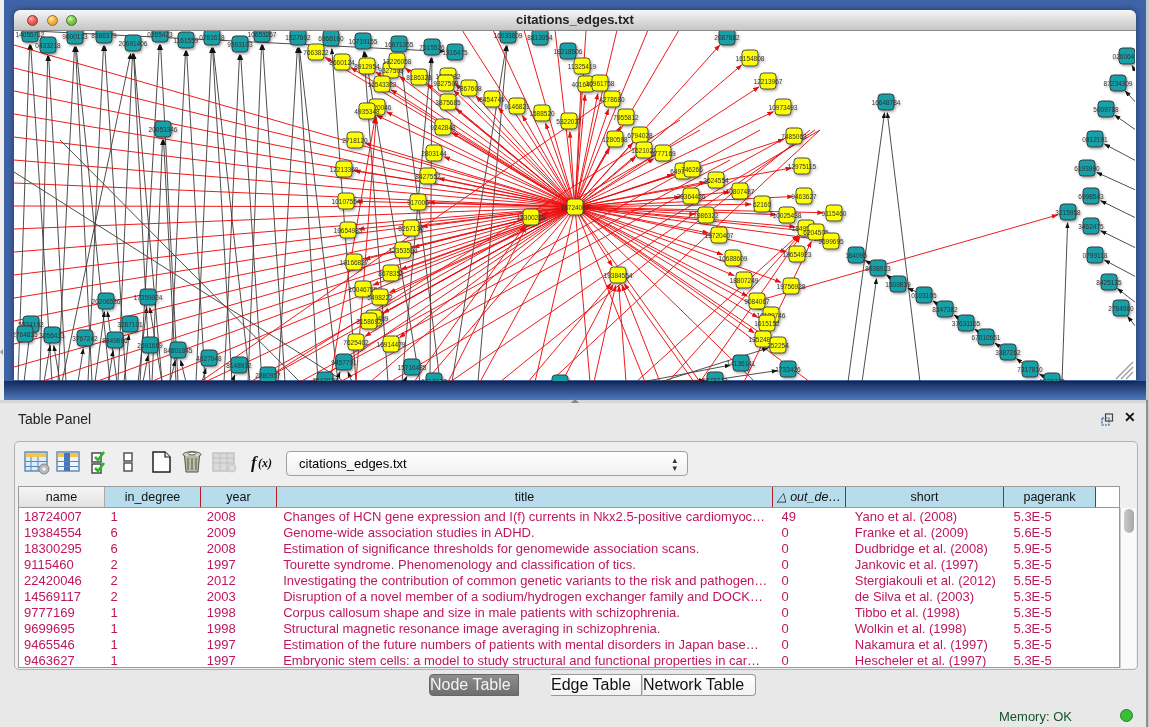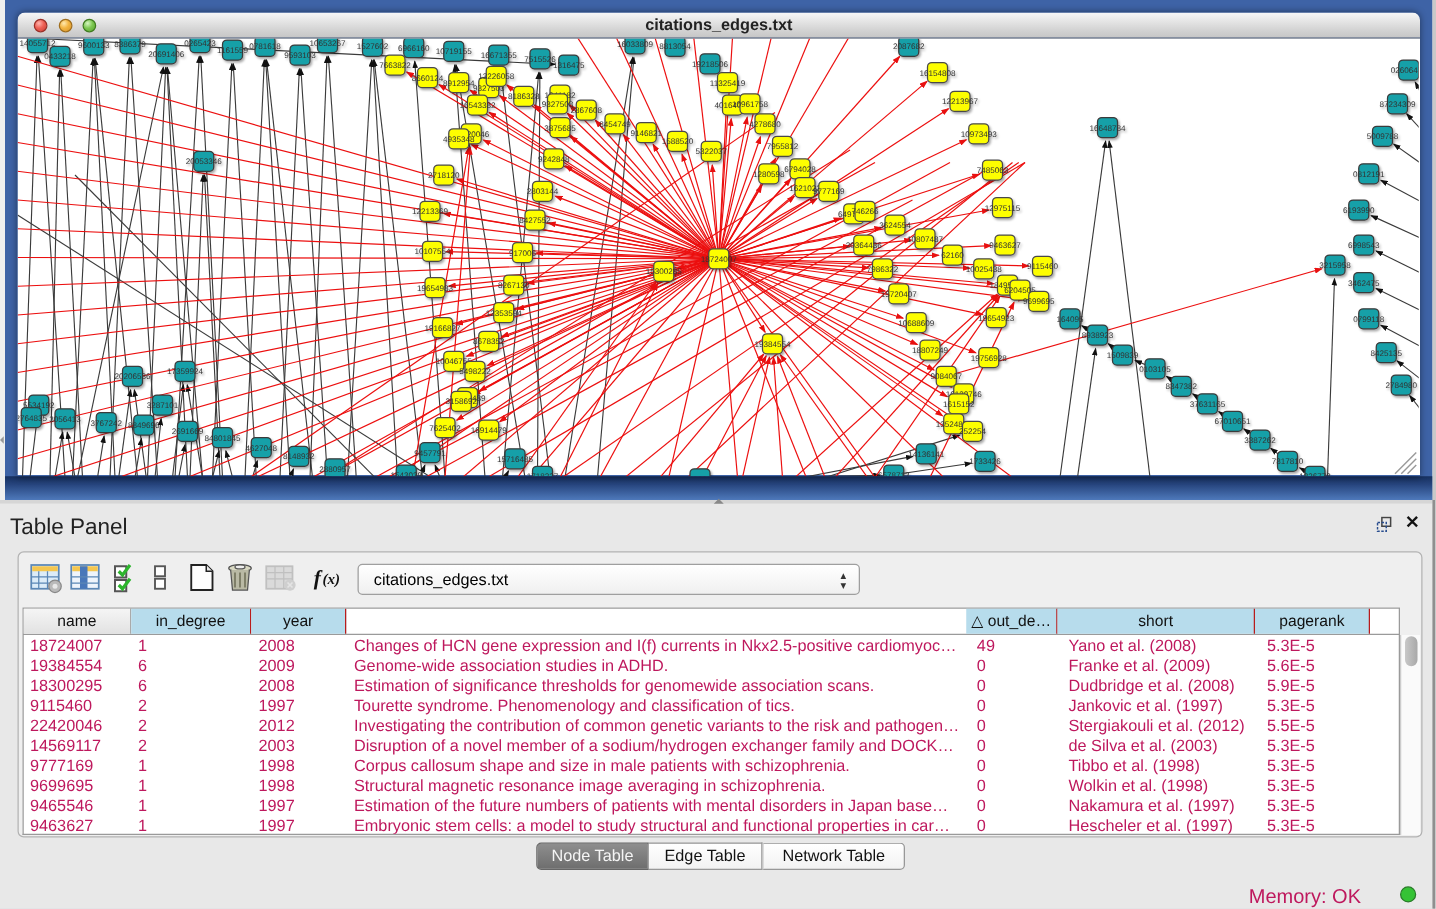--- a/index.html
+++ b/index.html
@@ -21,55 +21,55 @@
 #canvas { position:relative; height:349px; background:#fff; }
 line.r { stroke:#ec0f0f; stroke-width:0.95; }
 line.b { stroke:#3a3a3a; stroke-width:0.9; }
 rect.nt { fill:#17a0a8; stroke:#3a3a3a; stroke-width:1; }
 rect.ny { fill:#fdfe00; stroke:#4a4a4a; stroke-width:1; }
 text.lb { font-size:6.5px; fill:#333; text-anchor:middle; font-family:"Liberation Sans",sans-serif; }
 
 #split { position:absolute; left:0; top:400px; width:1149px; height:3px; background:#d6d6d6; }
 
 #panel { position:absolute; left:0; top:403px; width:1149px; height:324px; background:#e8e8e8; }
-#phead { position:absolute; left:8px; top:8px; font-size:18px; color:#222; }
+#phead { position:absolute; left:18px; top:8px; font-size:14px; color:#222; }
 #pfloat { position:absolute; left:1101px; top:10px; width:13px; height:13px; }
 #pclose { position:absolute; left:1124px; top:6px; font-size:14px; font-weight:bold; color:#111; }
 #sub { position:absolute; left:14px; top:38px; width:1124px; height:229px; background:#efefef;
   border:1px solid #b3b3b3; border-radius:5px; }
 #tbl { position:absolute; left:3px; top:66px; width:1102px; height:160px; background:#fff;
   border:1px solid #9a9a9a; border-top:none; overflow:hidden; }
 table { border-collapse:collapse; table-layout:fixed; width:1077px; font-size:13px; color:#be185d; }
 td { height:16px; padding:0 0 0 5px; white-space:nowrap; overflow:hidden; }
 .c0 { width:86px; } .c1 { width:96px; } .c2 { width:76px; } .c3 { width:496px;margin-top:24px; }
 .c4 { width:73px; } .c5 { width:158px; } .c6 { width:87px; }
 #thdr { position:absolute; left:3px; top:44px; width:1102px; height:22px; background:#fff;
   border:1px solid #9a9a9a; border-bottom:1px solid #9a9a9a; }
 .h { position:absolute; top:0; height:20px; background:#b7dcec; border-right:1px solid #b91c1c;
   font-size:12.5px; text-align:center; line-height:20px; color:#111; }
 .h0 { left:0; width:86px; background:linear-gradient(#f5f5f5,#e2e2e2); border-right:1px solid #aaa; }
 .h1 { left:86px; width:96px; } .h2 { left:182px; width:76px; } .h3 { left:258px; width:496px; }
-.h4 { left:754px; width:73px; } .h5 { left:827px; width:158px; } .h6 { left:985px; width:92px; }
+.h4 { left:754px; width:73px;font-style:italic; } .h5 { left:827px; width:158px; } .h6 { left:985px; width:92px; }
 #sbar { position:absolute; left:1105px; top:66px; width:16px; height:160px; background:#fafafa;
   border-left:1px solid #ccc; }
 #thumb { position:absolute; left:2.5px; top:1px; width:10px; height:24px; background:linear-gradient(90deg,#c8c8c8,#a8a8a8); border-radius:5px; }
 
 #tbicons { position:absolute; left:4px; top:8px; }
 #dd { position:absolute; left:271px; top:9px; width:402px; height:25px; background:linear-gradient(#fff,#f0f0f0);
   border:1px solid #9f9f9f; border-radius:4px; font-size:13px; color:#000; line-height:23px; padding-left:12px; }
 #ddc { position:absolute; right:10px; top:4px; font-size:9px; color:#333; line-height:8px; }
 
 #segs { position:absolute; left:429px; top:271px; height:22px; }
-.sg { float:left; height:22px; border:1px solid #989898; font-size:13px; line-height:20px;
-  text-align:center; background:linear-gradient(#fff,#f2f2f2); color:#111; }
+.sg { float:left; height:22px; border:1px solid #989898; font-size:16px; line-height:20px;
+  background:linear-gradient(#fff,#f2f2f2); color:#111; }
 #sg1 { width:90px; border-radius:4px 0 0 4px; background:linear-gradient(#8e8e8e,#6e6e6e); color:#f5f5f5; border-color:#666; }
-#sg2 { width:91px; border-left:none; }
+#sg2 { width:91px; border-left:none;margin-left:32px; }
 #sg3 { width:114px; border-left:1px solid #cfcfcf; border-radius:0 4px 4px 0; }
 
-#mem { position:absolute; left:999px; top:306px; font-size:16px; color:#be185d; }
+#mem { position:absolute; left:999px; top:306px; font-size:13px; color:#14532d; }
 #dot { position:absolute; left:1120px; top:306px; width:13px; height:13px; border-radius:50%;
   background:#35c335; border:1.5px solid #2a7b2a; }
 
 #rightedge { position:absolute; right:0; top:0; width:3px; height:727px; background:#c9c9c9; }
 #rightline { position:absolute; right:1px; top:400px; width:2px; height:327px; background:#8f8f8f; }
 #arrowleft { position:absolute; left:0px; top:349px; width:0; height:0; border-top:3px solid transparent; border-bottom:3px solid transparent; border-right:3px solid #999; }
 #arrowup { position:absolute; left:571px; top:399px; width:0; height:0;
   border-left:4px solid transparent; border-right:4px solid transparent; border-bottom:4px solid #888; }
 </style></head>
 <body>
@@ -664,20 +664,21 @@
         <path d="M20 16l4 4M24 16l-4 4" stroke="#dcdcdc" stroke-width="1.4"></path>
       </g>
       <text x="232" y="18" font-family="Liberation Serif,serif" font-style="italic" font-weight="bold" font-size="17" fill="#111">f</text>
       <text x="239" y="17" font-family="Liberation Serif,serif" font-style="italic" font-weight="bold" font-size="12" fill="#111">(x)</text>
     </svg>
     <div id="dd">citations_edges.txt<div id="ddc">▴<br>▾</div></div>
     <div id="thdr">
       <div class="h h0">name</div>
           <div class="h h1">in_degree</div>
           <div class="h h2">year</div>
+      <div class="h h3">title</div>
           <div class="h h4">△ out_de…</div>
           <div class="h h5">short</div>
       <div class="h h6">pagerank</div>
     </div>
     <div id="tbl">
           <table>
             <tbody>
               <tr>
                 <td class="c0">18724007</td>
                 <td class="c1">1</td>

